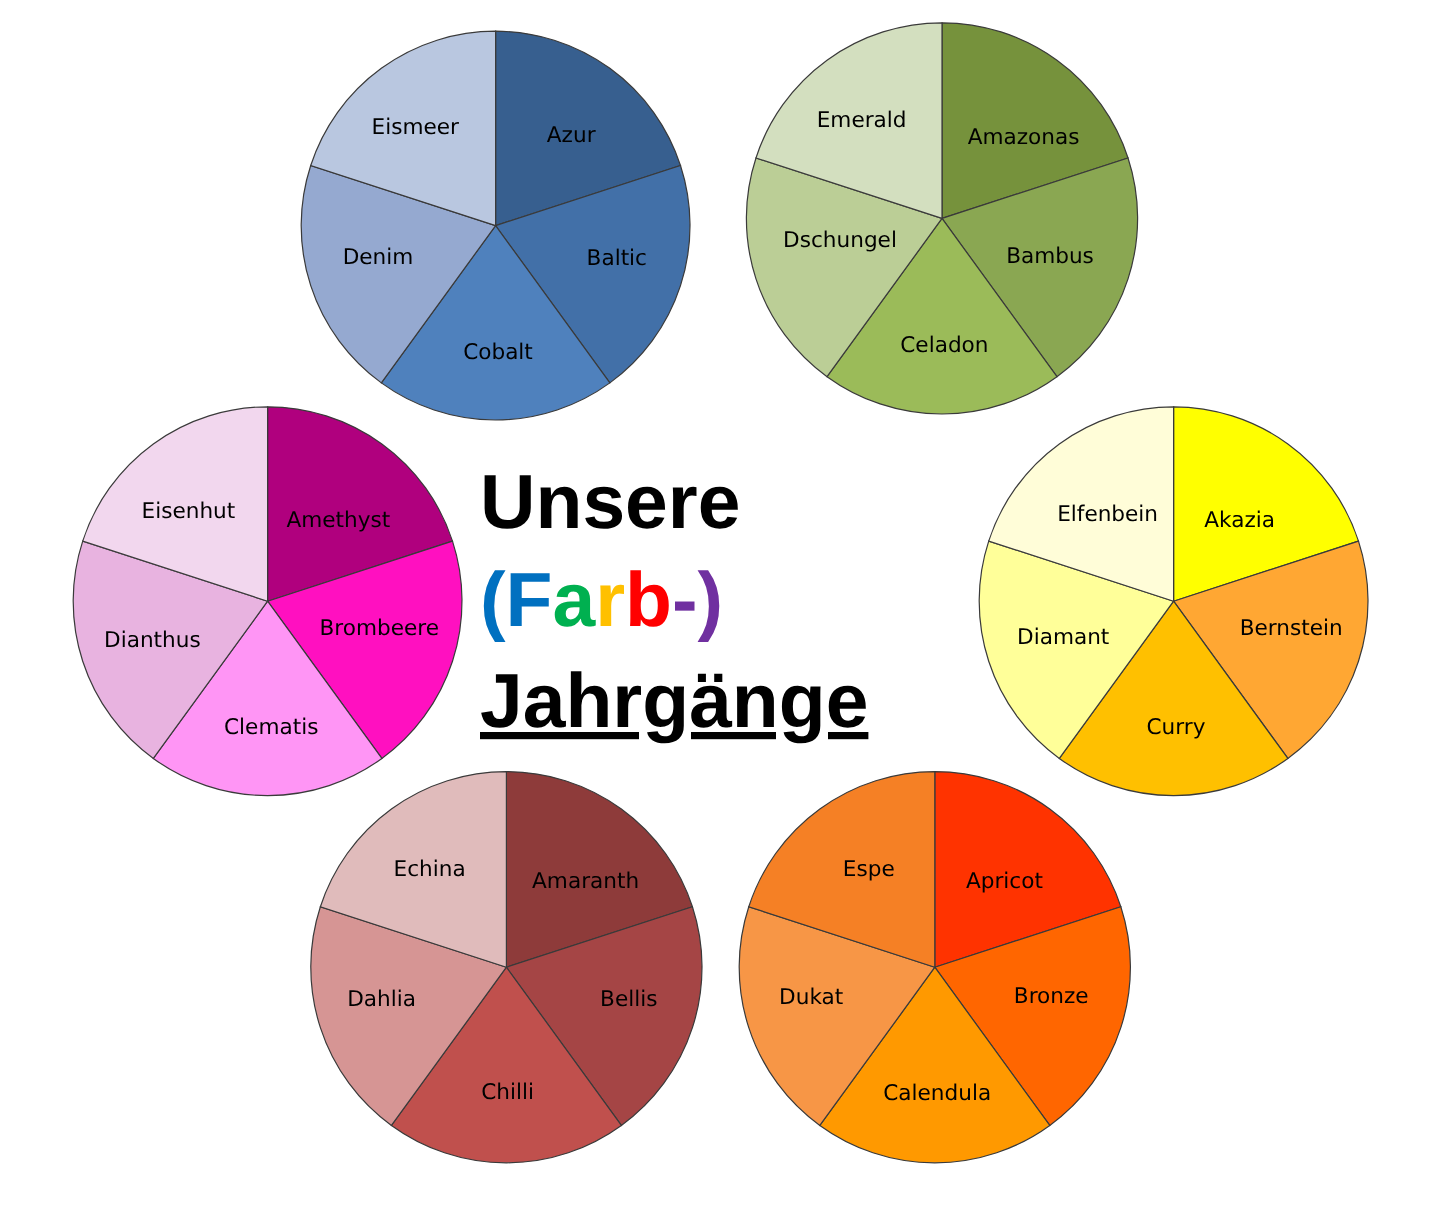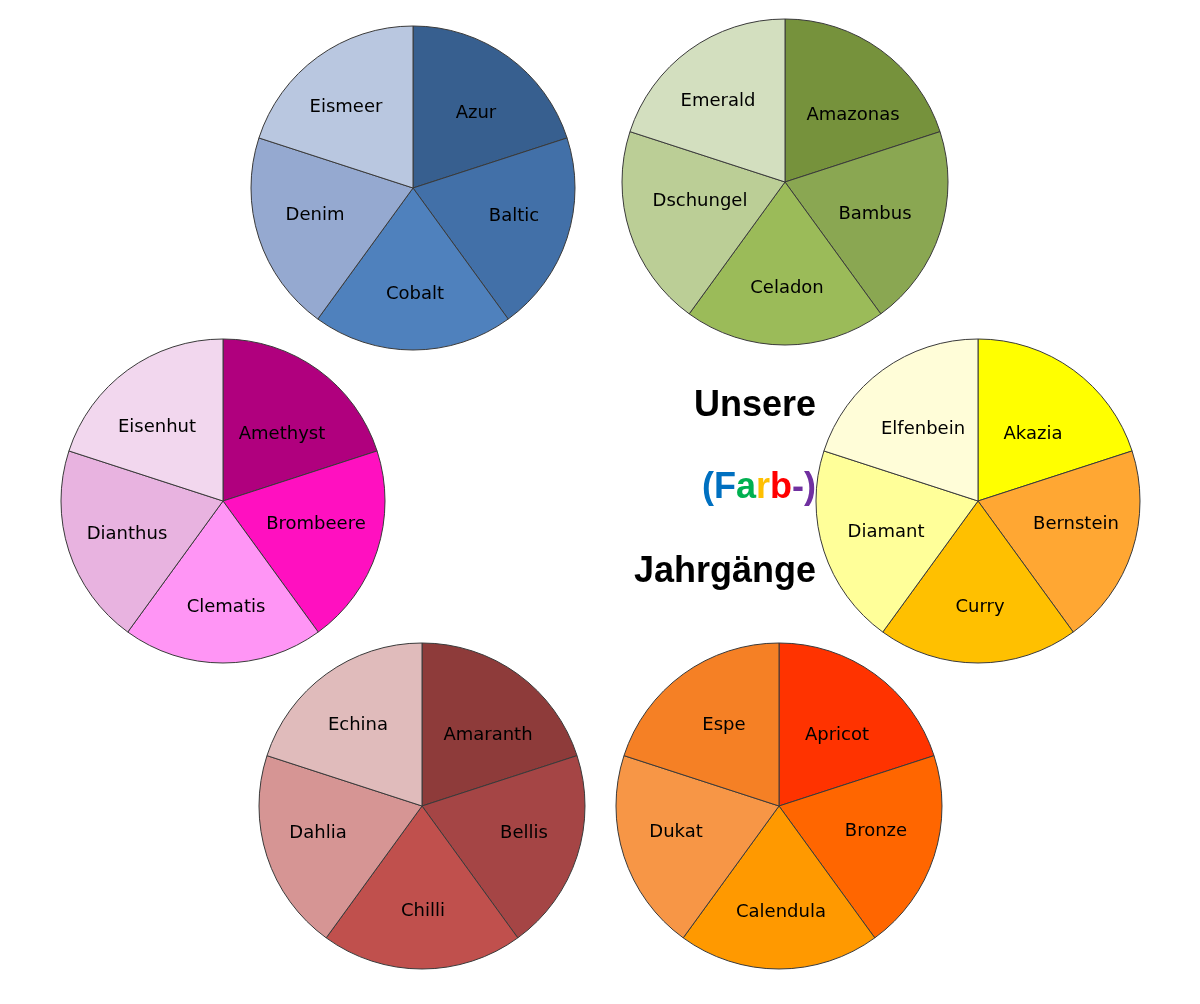--- a/index.html
+++ b/index.html
@@ -1,26 +1,26 @@
 <!DOCTYPE html>
 <html><head>
 <meta charset="utf-8">
 <style>
   html, body { margin: 0; padding: 0; background: #ffffff; }
   body { width: 1200px; height: 1004px; position: relative; overflow: hidden;
          font-family: "DejaVu Sans", sans-serif; }
   #canvas { position: absolute; left: 0; top: 0; width: 1200px; height: 1004px; }
   .slice { stroke: #3a3a3a; stroke-width: 1; }
   .slice-label { font-family: "DejaVu Sans", sans-serif; font-size: 18px; fill: #000; }
-  .title { position: absolute; left: 416px; width: 400px; text-align: right;
+  .title { position: absolute; left: 400px; width: 400px; text-align: left;
            font-family: "Liberation Sans", sans-serif; font-weight: bold;
-           font-size: 36px; line-height: 1; color: #000; }
+           font-size: 64px; line-height: 1; color: #000; }
   #title-line1 { top: 386px; }
   #title-line2 { top: 468px; }
-  #title-line3 { top: 552px; }
+  #title-line3 { top: 552px; text-decoration: underline; }
 </style>
 </head>
 <body>
 
 <svg id="canvas" width="1200" height="1004" viewBox="0 0 1200 1004" xmlns="http://www.w3.org/2000/svg">
   <g id="pie-0">
       <path d="M413,188 L413,26 A162,162 0 0 1 567.0711556398148,137.93924691125852 Z" fill="#375F8F" class="slice"></path>
       <path d="M413,188 L567.0711556398148,137.93924691125852 A162,162 0 0 1 508.22121087138066,319.0607530887415 Z" fill="#4270A8" class="slice"></path>
       <path d="M413,188 L508.22121087138066,319.0607530887415 A162,162 0 0 1 317.77878912861934,319.0607530887415 Z" fill="#4F81BD" class="slice"></path>
       <path d="M413,188 L317.77878912861934,319.0607530887415 A162,162 0 0 1 258.9288443601851,137.93924691125855 Z" fill="#95A9D0" class="slice"></path>

